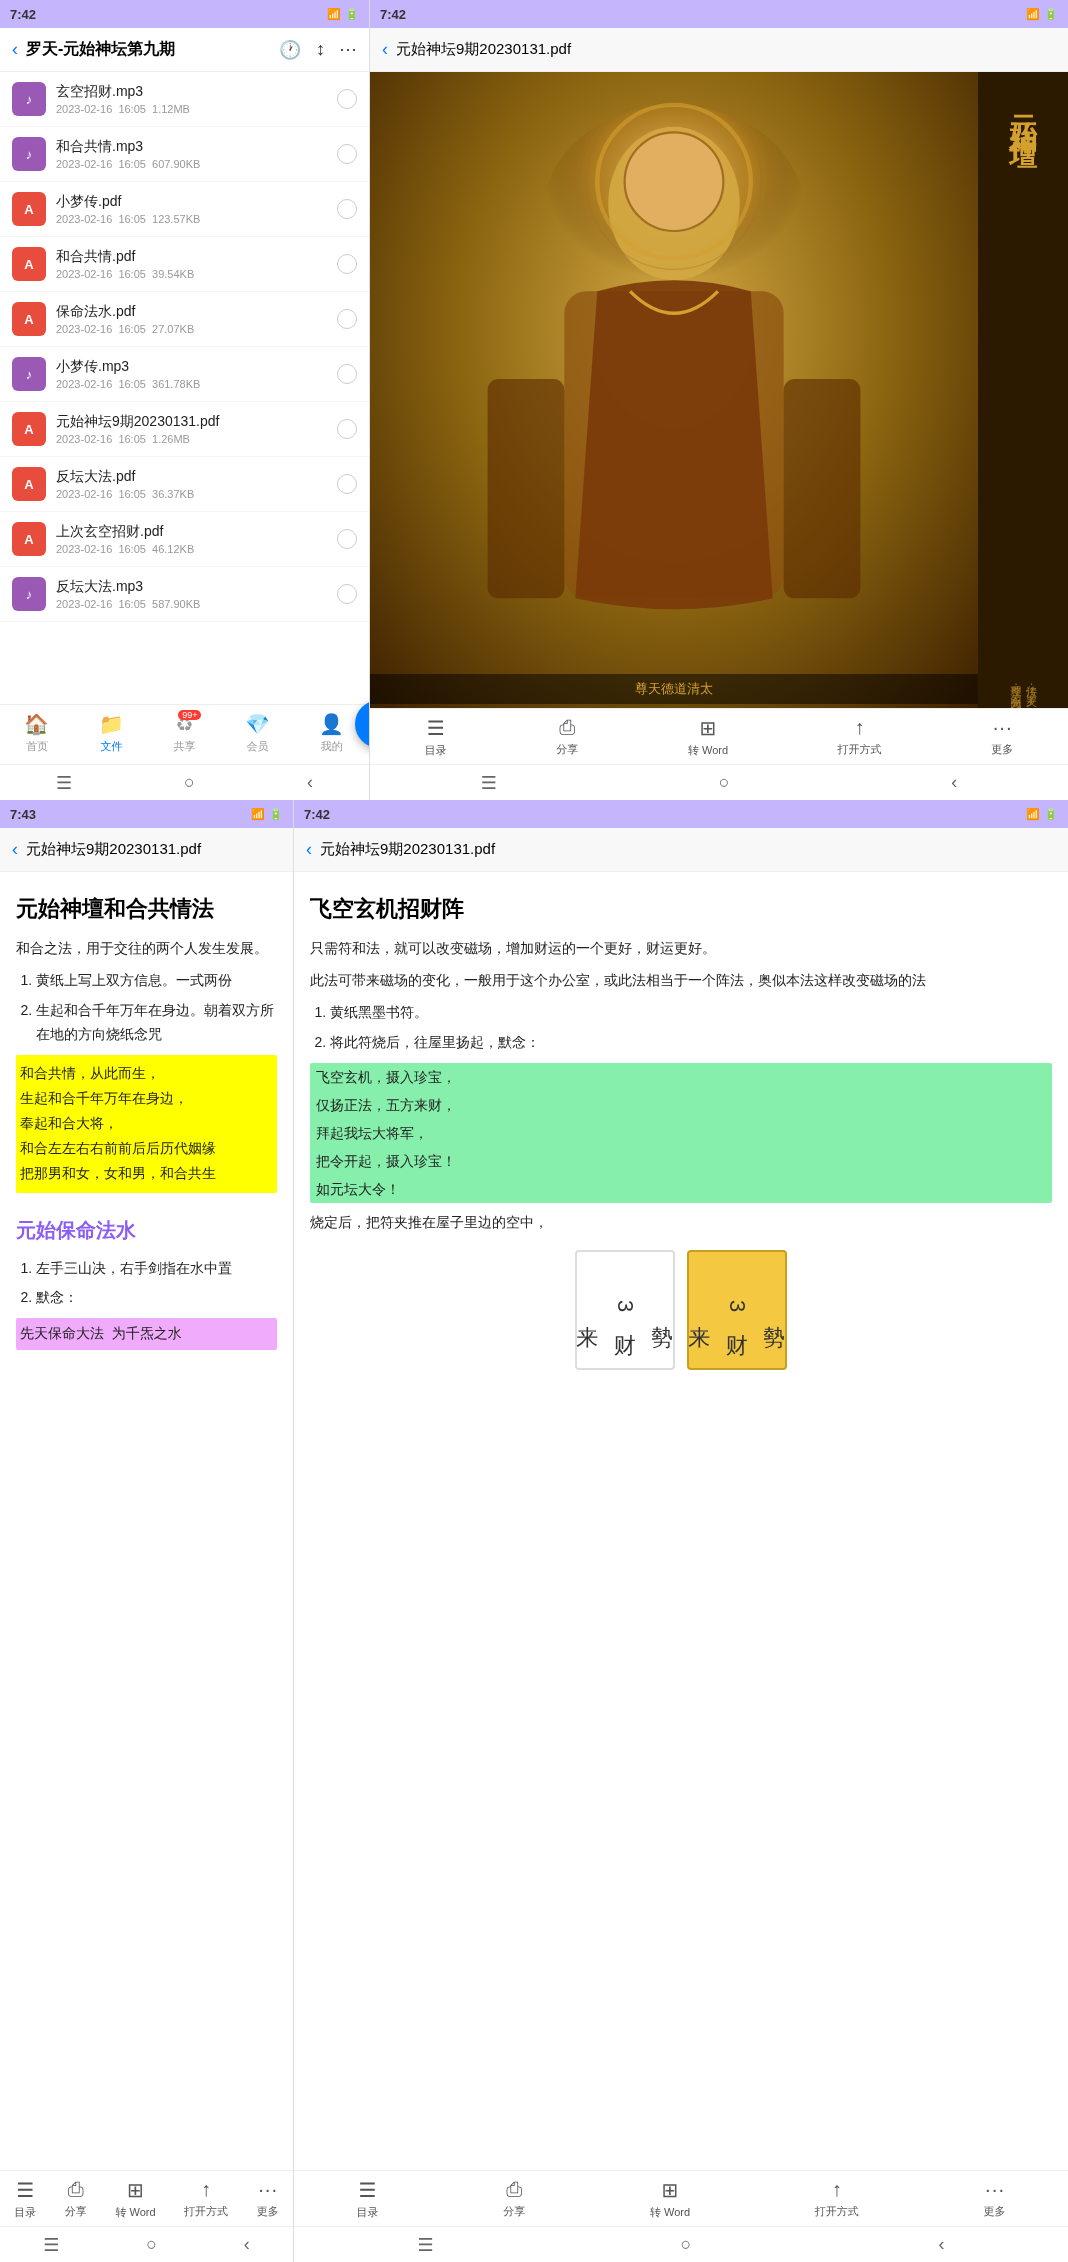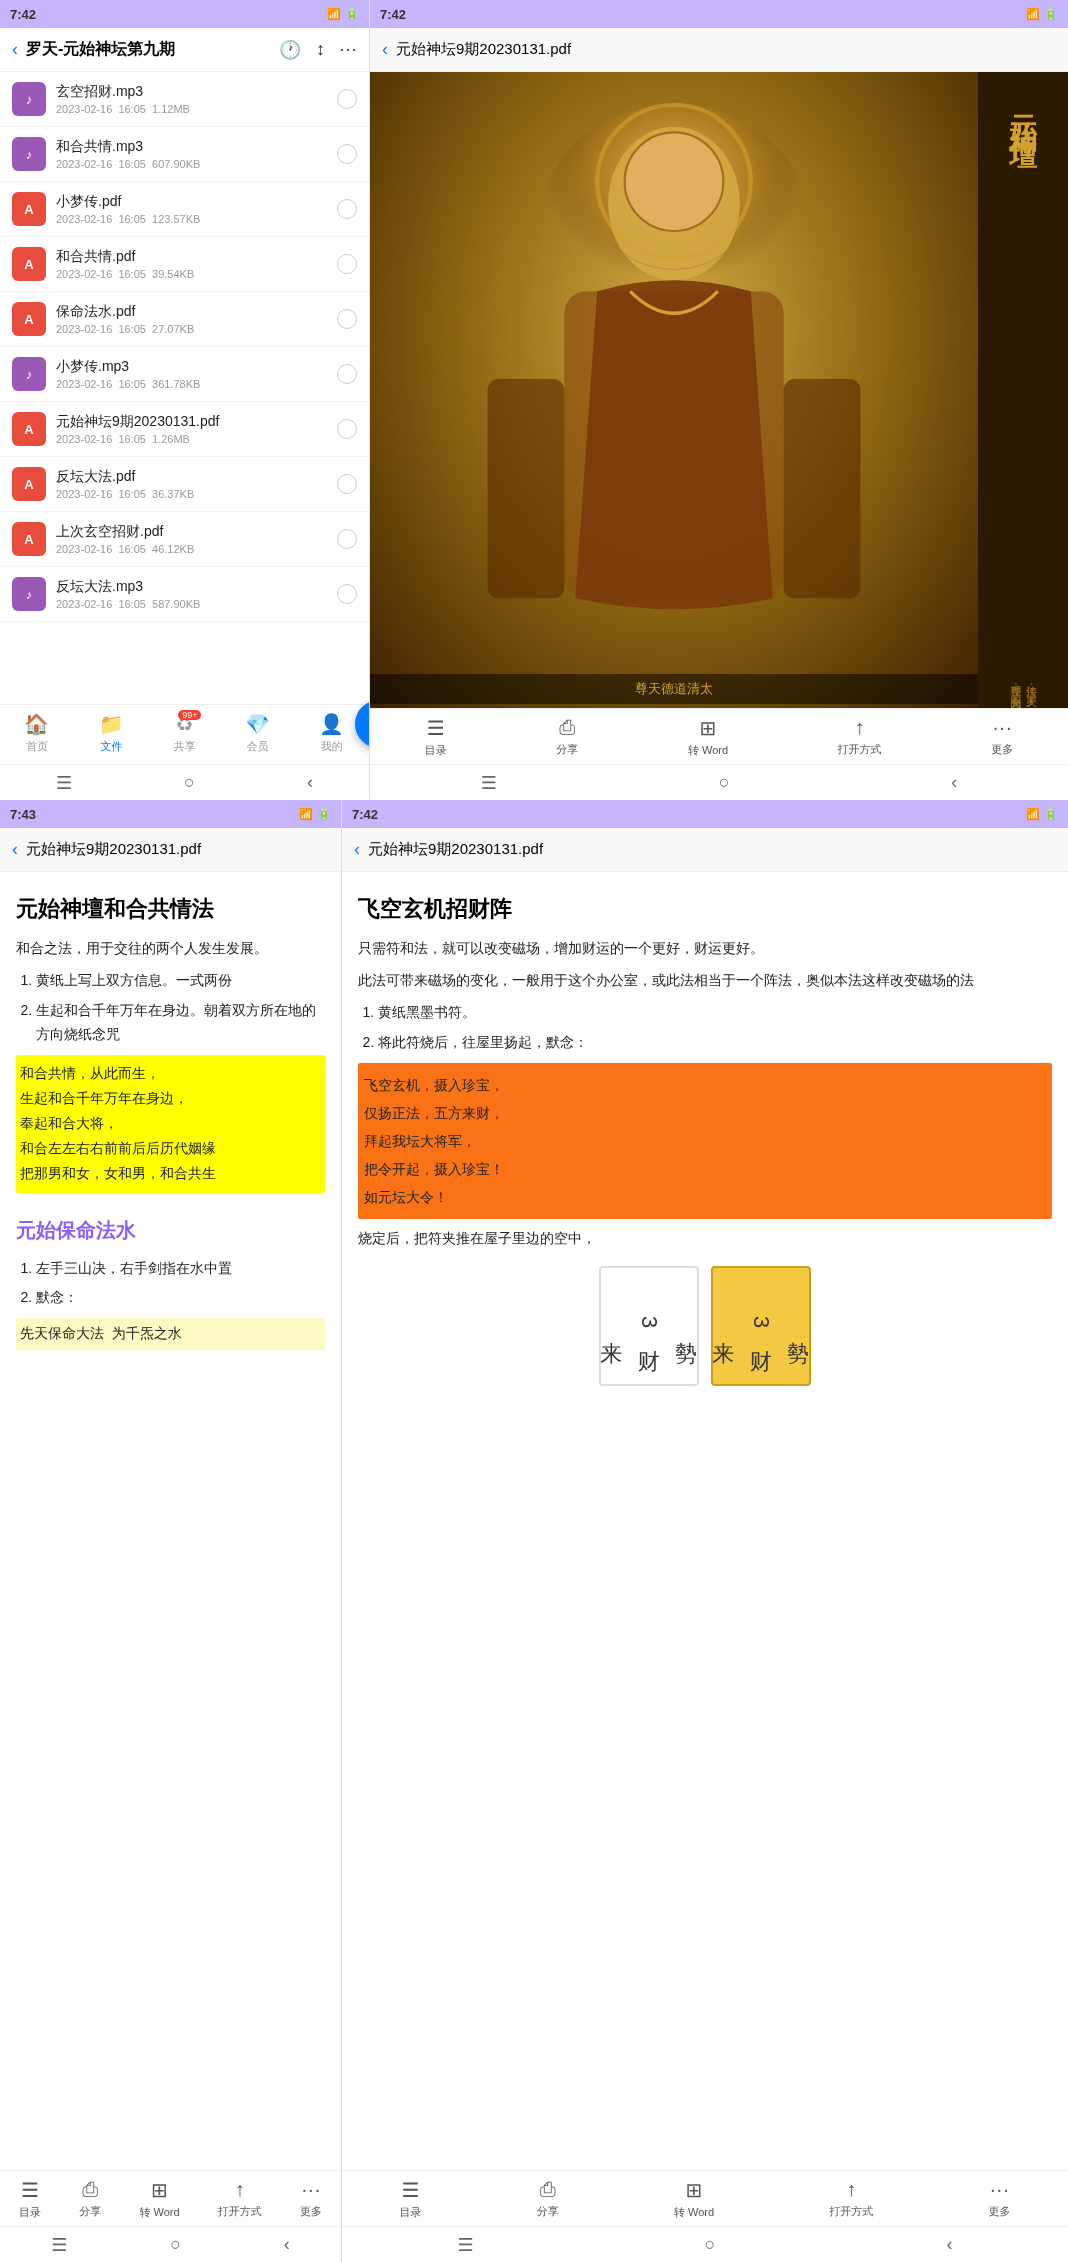--- a/index.html
+++ b/index.html
@@ -288,21 +288,21 @@
 
     
     .bottom-row {
       display: flex;
       width: 1068px;
       flex: 1;
     }
 
     
     .panel-bottom-left {
-      width: 342px;
+      width: 294px;
       background: #fff;
       display: flex;
       flex-direction: column;
       border-right: 1px solid #ddd;
       overflow: hidden;
     }
 
     
     .panel-bottom-right {
       flex: 1;
@@ -640,21 +640,21 @@
 把那男和女，女和男，和合共生</div>
 
       <h2 class="doc-h2">元始保命法水</h2>
 
 
       <ol class="doc-list">
         <li>左手三山决，右手剑指在水中置</li>
         <li>默念：</li>
       </ol>
 
-      <div style="background:#fef9c3; padding:4px 4px; border-radius:2px; font-size:14px;">先天保命大法&nbsp;&nbsp;为千炁之水</div>
+      <div style="background:#f0abfc; padding:4px 4px; border-radius:2px; font-size:14px;">先天保命大法&nbsp;&nbsp;为千炁之水</div>
     </div>
 
     <div class="pdf-toolbar">
       <div class="pdf-tool-item">
         <span class="tool-icon">☰</span>
         <span>目录</span>
       </div>
       <div class="pdf-tool-item">
         <span class="tool-icon">⎙</span>
         <span>分享</span>
@@ -700,21 +700,21 @@
 
       <p class="doc-p">只需符和法，就可以改变磁场，增加财运的一个更好，财运更好。</p>
 
       <p class="doc-p">此法可带来磁场的变化，一般用于这个办公室，或此法相当于一个阵法，奥似本法这样改变磁场的法</p>
 
       <ol class="doc-list">
         <li>黄纸黑墨书符。</li>
         <li>将此符烧后，往屋里扬起，默念：</li>
       </ol>
 
-      <div style="background:#f97316; padding:8px 6px; border-radius:2px; line-height:2; font-size:14px; white-space:pre-line;">飞空玄机，摄入珍宝，
+      <div style="background:#86efac; padding:0 6px; border-radius:2px; line-height:2; font-size:14px; white-space:pre-line;">飞空玄机，摄入珍宝，
 仅扬正法，五方来财，
 拜起我坛大将军，
 把令开起，摄入珍宝！
 如元坛大令！</div>
 
       <p class="doc-p" style="margin-top:8px;">烧定后，把符夹推在屋子里边的空中，</p>
 
       <div class="talisman-area">
         <div class="talisman-card outlined">
           <div style="writing-mode:vertical-rl; font-size:22px; color:#333; letter-spacing:4px; text-align:center;">勢<br>3财<br>来</div>

